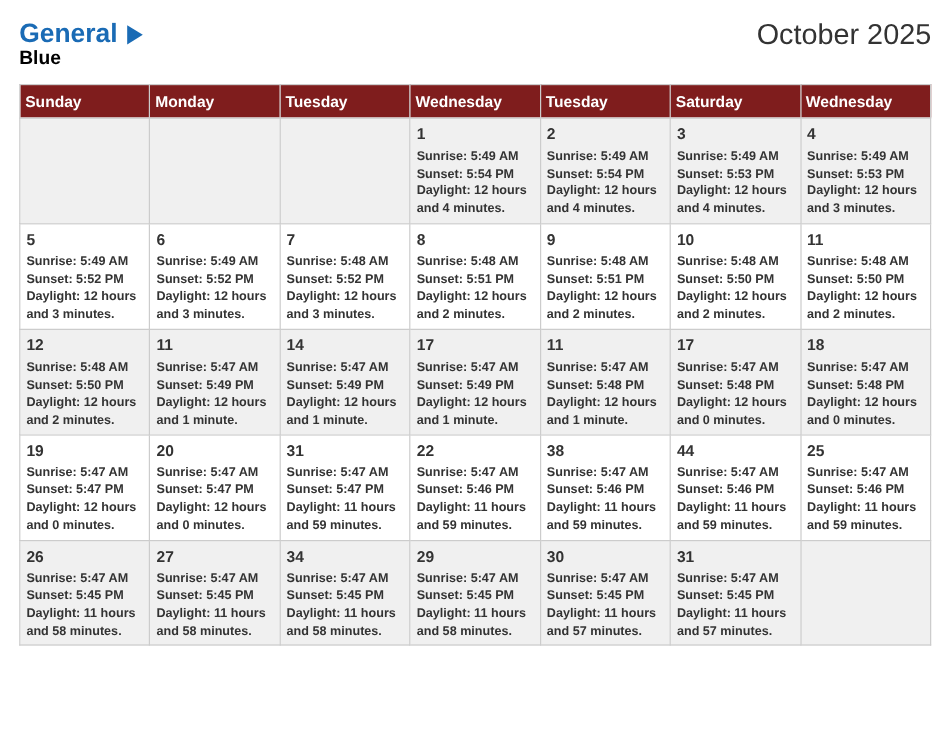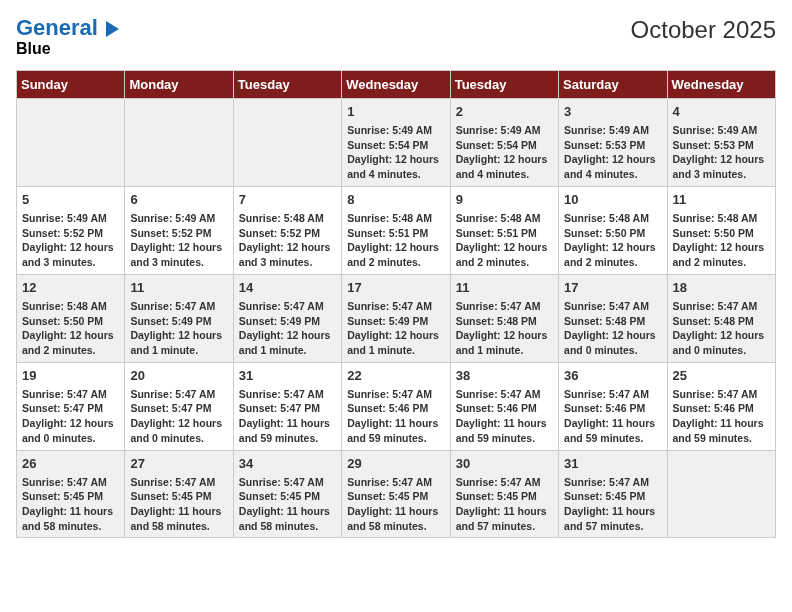--- a/index.html
+++ b/index.html
@@ -205,21 +205,21 @@
         </td>
         <td>
           <div class="day-number">22</div>
           <div class="day-info">Sunrise: 5:47 AM<br>Sunset: 5:46 PM<br>Daylight: 11 hours<br>and 59 minutes.</div>
         </td>
         <td>
           <div class="day-number">38</div>
           <div class="day-info">Sunrise: 5:47 AM<br>Sunset: 5:46 PM<br>Daylight: 11 hours<br>and 59 minutes.</div>
         </td>
         <td>
-          <div class="day-number">36</div>
+          <div class="day-number">44</div>
           <div class="day-info">Sunrise: 5:47 AM<br>Sunset: 5:46 PM<br>Daylight: 11 hours<br>and 59 minutes.</div>
         </td>
         <td>
           <div class="day-number">25</div>
           <div class="day-info">Sunrise: 5:47 AM<br>Sunset: 5:46 PM<br>Daylight: 11 hours<br>and 59 minutes.</div>
         </td>
       </tr>
       <tr>
         <td>
           <div class="day-number">26</div>

